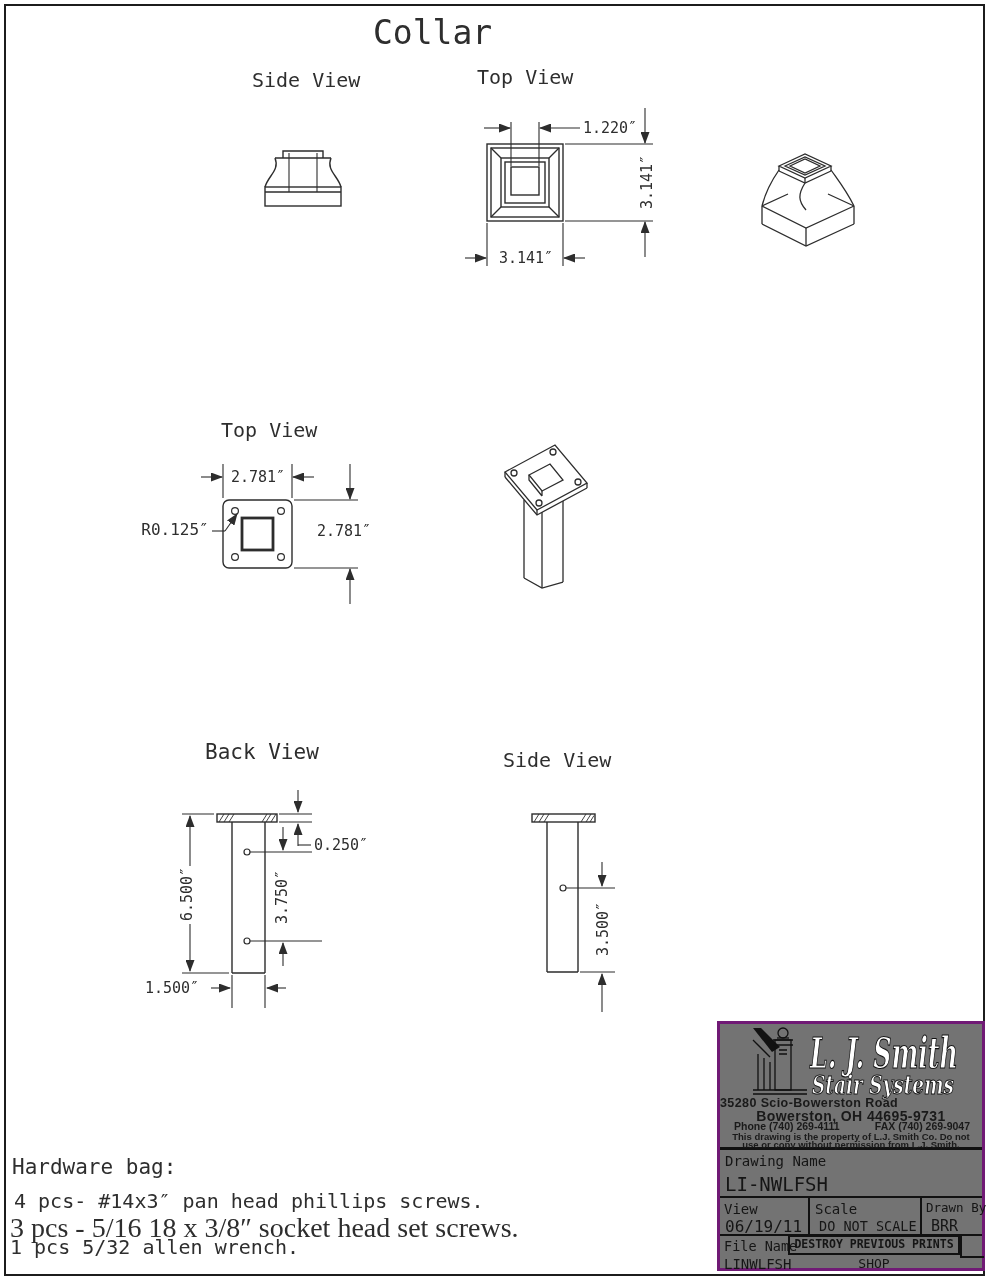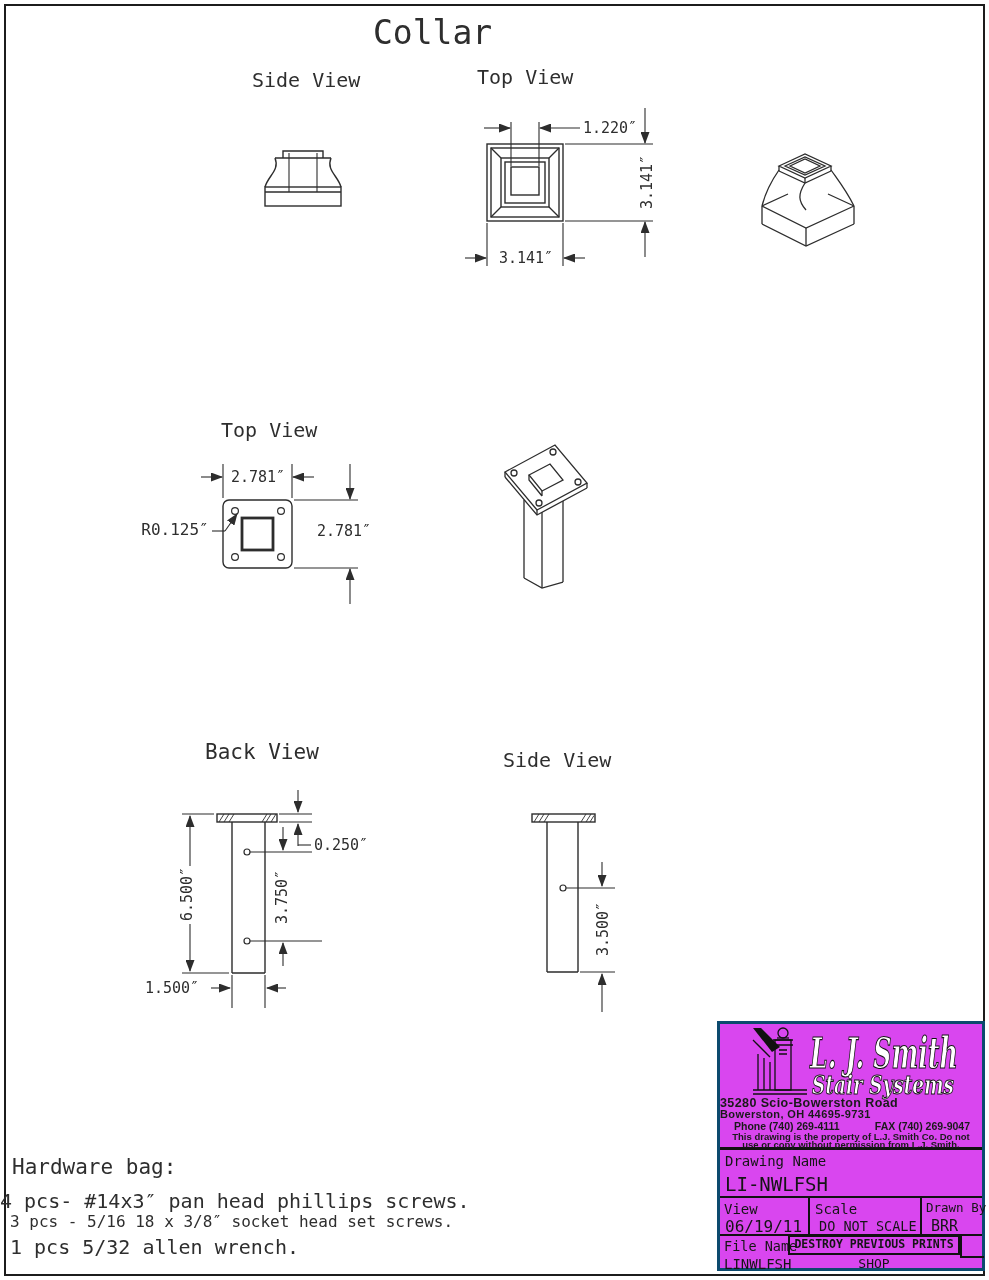--- a/index.html
+++ b/index.html
@@ -7,21 +7,21 @@
     position:relative;width:989px;height:1280px;background:#ffffff;
     font-family:"DejaVu Sans Mono", monospace;color:#2a2a2a;overflow:hidden;
     margin:0 auto;
   }
   #border{position:absolute;left:4px;top:4px;right:4px;bottom:4px;border:2.5px solid #1c1c1c;}
   .cadtext{position:absolute;white-space:pre;color:#2e2e2e;line-height:1;}
   .dim{position:absolute;white-space:pre;color:#2e2e2e;font-size:15px;line-height:1;transform:translate(-50%,-50%);}
   .dim.rot{transform:translate(-50%,-50%) rotate(-90deg);}
   svg{position:absolute;left:0;top:0;}
   
-  #tblock{position:absolute;left:717px;top:1021px;width:268px;height:250px;border:3px solid #0c4a6e;box-sizing:border-box;background:#d946ef;}
+  #tblock{position:absolute;left:717px;top:1021px;width:268px;height:250px;border:3px solid #701a75;box-sizing:border-box;background:#737373;}
   #tblock .cell{position:absolute;box-sizing:border-box;}
   .boldtxt{font-family:"Liberation Sans", sans-serif;font-weight:bold;color:#1a1a1a;white-space:pre;position:absolute;line-height:1;}
   #logo-cell{left:0;top:0;width:262px;height:126px;border-bottom:3px solid #111;}
   #dn-cell{left:0;top:126px;width:262px;height:48px;border-bottom:2.5px solid #111;}
   #row2{left:0;top:174px;width:262px;height:38px;border-bottom:2.5px solid #111;}
   #row2 .v1{position:absolute;left:88px;top:0;width:0;height:38px;border-left:2.5px solid #111;}
   #row2 .v2{position:absolute;left:200px;top:0;width:0;height:38px;border-left:2.5px solid #111;}
   #row3{left:0;top:212px;width:240px;height:32px;}
   #destroy-box{position:absolute;left:68px;top:-1px;width:172px;height:20px;border:2.5px solid #111;box-sizing:border-box;text-align:center;font-size:11.5px;line-height:15px;font-weight:bold;}
   #corner-box{position:absolute;left:240px;top:-1px;width:24px;height:23px;border-left:2.5px solid #111;border-bottom:2.5px solid #111;box-sizing:border-box;}
@@ -172,22 +172,22 @@
   <div class="dim" style="left:258px;top:477px;">2.781″</div>
   <div class="dim" style="left:344px;top:531px;">2.781″</div>
   <div class="dim" style="left:175px;top:530px;font-size:16px;">R0.125″</div>
   <div class="dim" style="left:341px;top:845px;">0.250″</div>
   <div class="dim rot" style="left:282px;top:897px;">3.750″</div>
   <div class="dim rot" style="left:187px;top:894px;">6.500″</div>
   <div class="dim" style="left:172px;top:988px;">1.500″</div>
   <div class="dim rot" style="left:603px;top:929px;">3.500″</div>
 
   <div class="cadtext" style="left:12px;top:1157px;font-size:21px;">Hardware bag:</div>
-  <div class="cadtext" style="left:0;top:1191px;font-size:20px;">4 pcs- #14x3″ pan head phillips screws.</div>
-  <div class="cadtext" style="left:10px;top:1214px;font-size:16px;">3 pcs - 5/16 18 x 3/8″ socket head set screws.</div>
+  <div class="cadtext" style="left:14px;top:1191px;font-size:20px;">4 pcs- #14x3″ pan head phillips screws.</div>
+  <div class="cadtext" style="left:10px;top:1214px;font-size:28px;font-family:Liberation Serif, serif;">3 pcs - 5/16 18 x 3/8″ socket head set screws.</div>
   <div class="cadtext" style="left:10px;top:1237px;font-size:20px;">1 pcs 5/32 allen wrench.</div>
 
   <div id="tblock">
     <div id="logo-cell" class="cell">
       <svg width="262" height="126" viewBox="0 0 262 126">
 
         <g stroke="#111" stroke-width="1.3" fill="none">
           <polygon points="33,4 41,4 60,23 52,28" fill="#111" stroke="none"></polygon>
           <path d="M33,16 L50,33"></path>
           <rect x="55" y="16" width="16" height="50"></rect>
@@ -196,21 +196,21 @@
           <path d="M57,14 H69"></path>
           <path d="M38,30 V66 M44,34 V66 M50,38 V66"></path>
           <path d="M33,66 H87 M33,70 H87"></path>
           <path d="M59,26 H67 M59,30 H67"></path>
         </g>
 
         <text x="90" y="44" font-family="DejaVu Serif, serif" font-style="italic" font-weight="bold" font-size="42" textLength="148" lengthAdjust="spacingAndGlyphs" fill="#ffffff" stroke="#111" stroke-width="1.2">L. J. Smith</text>
         <text x="92" y="70" font-family="DejaVu Serif, serif" font-style="italic" font-weight="bold" font-size="26" textLength="142" lengthAdjust="spacingAndGlyphs" fill="#ffffff" stroke="#111" stroke-width="1">Stair Systems</text>
       </svg>
       <div class="boldtxt" style="left:0;top:73px;width:262px;text-align:left;font-size:12.5px;letter-spacing:0.4px;">35280 Scio-Bowerston Road</div>
-      <div class="boldtxt" style="left:0;top:84.5px;width:262px;font-size:11px;letter-spacing:0.4px;">Bowerston, OH 44695-9731</div>
+      <div class="boldtxt" style="left:0;top:84.5px;width:262px;text-align:center;font-size:14px;letter-spacing:0.4px;">Bowerston, OH 44695-9731</div>
       <div class="boldtxt" style="left:14px;top:97px;font-size:10.5px;">Phone (740) 269-4111</div>
       <div class="boldtxt" style="right:12px;top:97px;font-size:10.5px;">FAX (740) 269-9047</div>
       <div class="boldtxt" style="left:0;top:107.5px;width:262px;text-align:center;font-size:9.5px;">This drawing is the property of L.J. Smith Co. Do not</div>
       <div class="boldtxt" style="left:0;top:115.5px;width:262px;text-align:center;font-size:9.5px;">use or copy without permission from L.J. Smith.</div>
     </div>
 
     <div id="dn-cell" class="cell">
       <div class="tb-mono" style="left:5px;top:4px;font-size:14px;">Drawing Name</div>
       <div class="tb-mono" style="left:5px;top:25px;font-size:19px;">LI-NWLFSH</div>
     </div>

